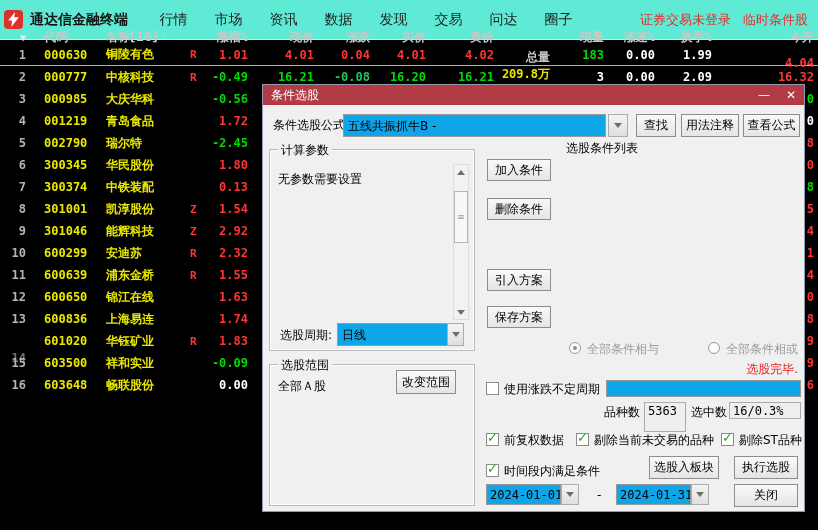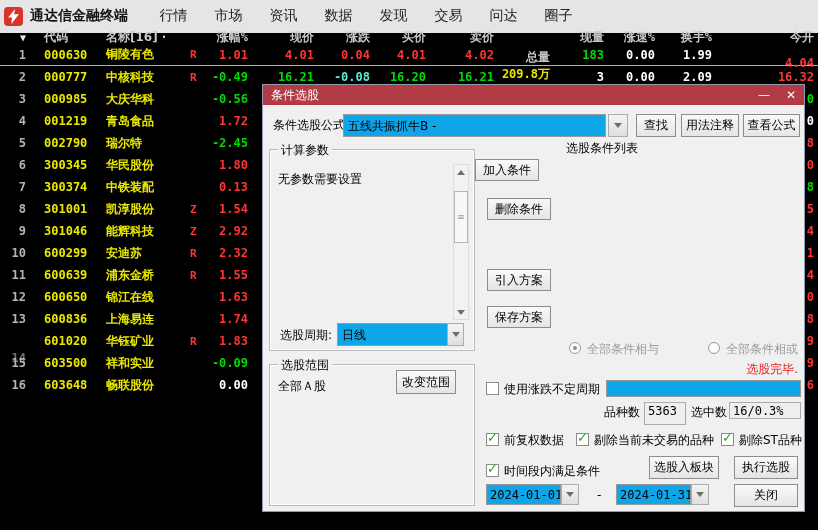--- a/index.html
+++ b/index.html
@@ -4,21 +4,21 @@
 <style>
   :root{
     --titlebar:#B23B45; --sel:#2E8BE2; --status-red:#E02020; --link-red:#E03030;
     --cursor:#C8C800; --check:#1FA81F;
   }
   *{margin:0;padding:0;box-sizing:border-box;}
   body{background:#444;font-family:"DejaVu Sans","Liberation Sans",sans-serif;}
   .screen{position:relative;width:818px;height:530px;background:#000;overflow:hidden;}
 
   
-  .topbar{position:absolute;left:0;top:0;width:818px;height:33px;background:#e5e5e5;
+  .topbar{position:absolute;left:0;top:0;width:818px;height:40px;background:#5eead4;
     display:flex;align-items:center;border-bottom:1px solid #E3E3E3;}
   .logo{width:19px;height:19px;background:#D9342B;border-radius:4px;margin:0 7px 0 4px;
     display:flex;align-items:center;justify-content:center;flex:none;}
   .app-title{font-size:14px;font-weight:bold;color:#151515;white-space:nowrap;}
   .menu{display:flex;margin-left:18px;}
   .menu-item{font-size:14px;color:#222;padding:0 13.5px;white-space:nowrap;cursor:default;}
   .topbar-right{margin-left:auto;display:flex;gap:12px;padding-right:10px;}
   .tb-link{font-size:13px;color:var(--link-red);white-space:nowrap;}
 
   
@@ -84,21 +84,21 @@
   .sb-up{top:0;} .sb-down{bottom:0;}
   .sb-tri-up{width:0;height:0;border-left:4px solid transparent;border-right:4px solid transparent;border-bottom:5px solid #6E6E6E;}
   .sb-thumb{position:absolute;left:0px;top:26px;width:14px;height:52px;background:#F8F8F8;
     border:1px solid #B5B5B5;display:flex;align-items:center;justify-content:center;
     color:#9A9A9A;font-size:9px;}
 
   #period-label{left:10px;top:178px;}
   #period-combo{left:67px;top:173px;width:111px;height:23px;}
   #period-arrow{left:177px;top:173px;width:17px;height:23px;}
 
-  #btn-add{left:212px;top:74px;width:64px;height:22px;}
+  #btn-add{left:224px;top:74px;width:64px;height:22px;}
   #btn-del{left:224px;top:113px;width:64px;height:22px;}
   #btn-import{left:224px;top:184px;width:64px;height:22px;}
   #btn-save{left:224px;top:221px;width:64px;height:22px;}
 
   #cond-label{left:303px;top:56px;}
   #cond-list{position:absolute;left:302px;top:72px;width:236px;height:172px;background:#fff;
     border:1px solid #7F8389;overflow:hidden;}
   .cond-item{height:20px;line-height:20px;font-size:12px;padding:0 4px;color:#000;white-space:nowrap;}
   .cond-item.sel{background:var(--sel);color:#fff;}
 
@@ -111,21 +111,21 @@
 
   #group-range{left:6px;top:279px;width:206px;height:142px;}
   #range-value{left:8px;top:14px;}
   #btn-range{left:126px;top:5px;width:60px;height:24px;}
 
   .cb{position:absolute;width:13px;height:13px;background:#fff;border:1px solid #8B8B8B;}
   .cb .tick{position:absolute;left:0px;top:-3px;font-size:13px;font-weight:bold;color:var(--check);line-height:13px;}
   #cb-uncertain{left:223px;top:297px;} #cb-uncertain-label{left:241px;top:297px;}
   #uncertain-input{left:343px;top:295px;width:195px;height:17px;padding:1px 3px;}
   #symbols-label{left:341px;top:320px;}
-  #symbols-field{left:381px;top:317px;width:42px;height:23px;}
+  #symbols-field{left:381px;top:317px;width:42px;height:30px;}
   #selected-label{left:428px;top:320px;}
   #selected-field{left:466px;top:317px;width:72px;height:17px;}
   #cb-qfq{left:223px;top:348px;}      #cb-qfq-label{left:241px;top:348px;}
   #cb-untraded{left:313px;top:348px;} #cb-untraded-label{left:331px;top:348px;}
   #cb-st{left:458px;top:348px;}       #cb-st-label{left:476px;top:348px;}
   #cb-time{left:223px;top:379px;}     #cb-time-label{left:241px;top:379px;}
   #btn-block{left:386px;top:371px;width:70px;height:23px;}
   #btn-exec{left:471px;top:371px;width:64px;height:23px;}
   #date-from-field{left:223px;top:399px;width:75px;height:21px;padding:3px 3px;font-family:"DejaVu Sans Mono","Liberation Mono",monospace;}
   #date-from-arrow{left:298px;top:399px;width:18px;height:21px;}
@@ -149,20 +149,24 @@
     <div class="menu" id="menu">
         <span class="menu-item">行情</span>
         <span class="menu-item">市场</span>
         <span class="menu-item">资讯</span>
         <span class="menu-item">数据</span>
         <span class="menu-item">发现</span>
         <span class="menu-item">交易</span>
         <span class="menu-item">问达</span>
         <span class="menu-item">圈子</span>
       </div>
+    <div class="topbar-right">
+      <span class="tb-link">证券交易未登录</span>
+      <span class="tb-link">临时条件股</span>
+    </div>
   </div>
 
   <div>
     <div class="tbl-row tbl-header" id="tbl-header">
         <span class="c-num hcell hc0">▼</span>
         <span class="c-code hcell">代码</span>
         <span class="c-name hcell">名称[16] ·</span>
         <span class="c-mark hcell"></span>
         <span class="c-pct hcell">涨幅%</span>
         <span class="c-price hcell">现价</span>
@@ -192,21 +196,21 @@
           <span class="c-turn" style="color: rgb(255, 255, 255);">1.99</span>
           <span class="c-open" style="color: rgb(255, 52, 52); margin-top: 16px;">4.04</span>
         </div>
         <div class="tbl-row" style="top: 66px;">
           <span class="c-num" style="color: rgb(180, 180, 180);">2</span>
           <span class="c-code" style="color: rgb(232, 232, 0);">000777</span>
           <span class="c-name" style="color: rgb(232, 232, 0);">中核科技</span>
           <span class="c-mark" style="color: rgb(255, 52, 52);">R</span>
           <span class="c-pct" style="color: rgb(0, 220, 0);">-0.49</span>
           <span class="c-price" style="color: rgb(0, 220, 0);">16.21</span>
-          <span class="c-chg" style="color: #5eead4;">-0.08</span>
+          <span class="c-chg" style="color: #22c55e;">-0.08</span>
           <span class="c-buy" style="color: rgb(0, 220, 0);">16.20</span>
           <span class="c-sell" style="color: rgb(0, 220, 0);">16.21</span>
           <span class="c-vol" style="color: rgb(232, 232, 0);">80076</span>
           <span class="c-cur" style="color: rgb(255, 255, 255);">3</span>
           <span class="c-speed" style="color: rgb(255, 255, 255);">0.00</span>
           <span class="c-turn" style="color: rgb(255, 255, 255);">2.09</span>
           <span class="c-open" style="color: rgb(255, 52, 52);">16.32</span>
         </div>
         <div class="tbl-row" style="top: 88px;">
           <span class="c-num" style="color: rgb(180, 180, 180);">3</span>

